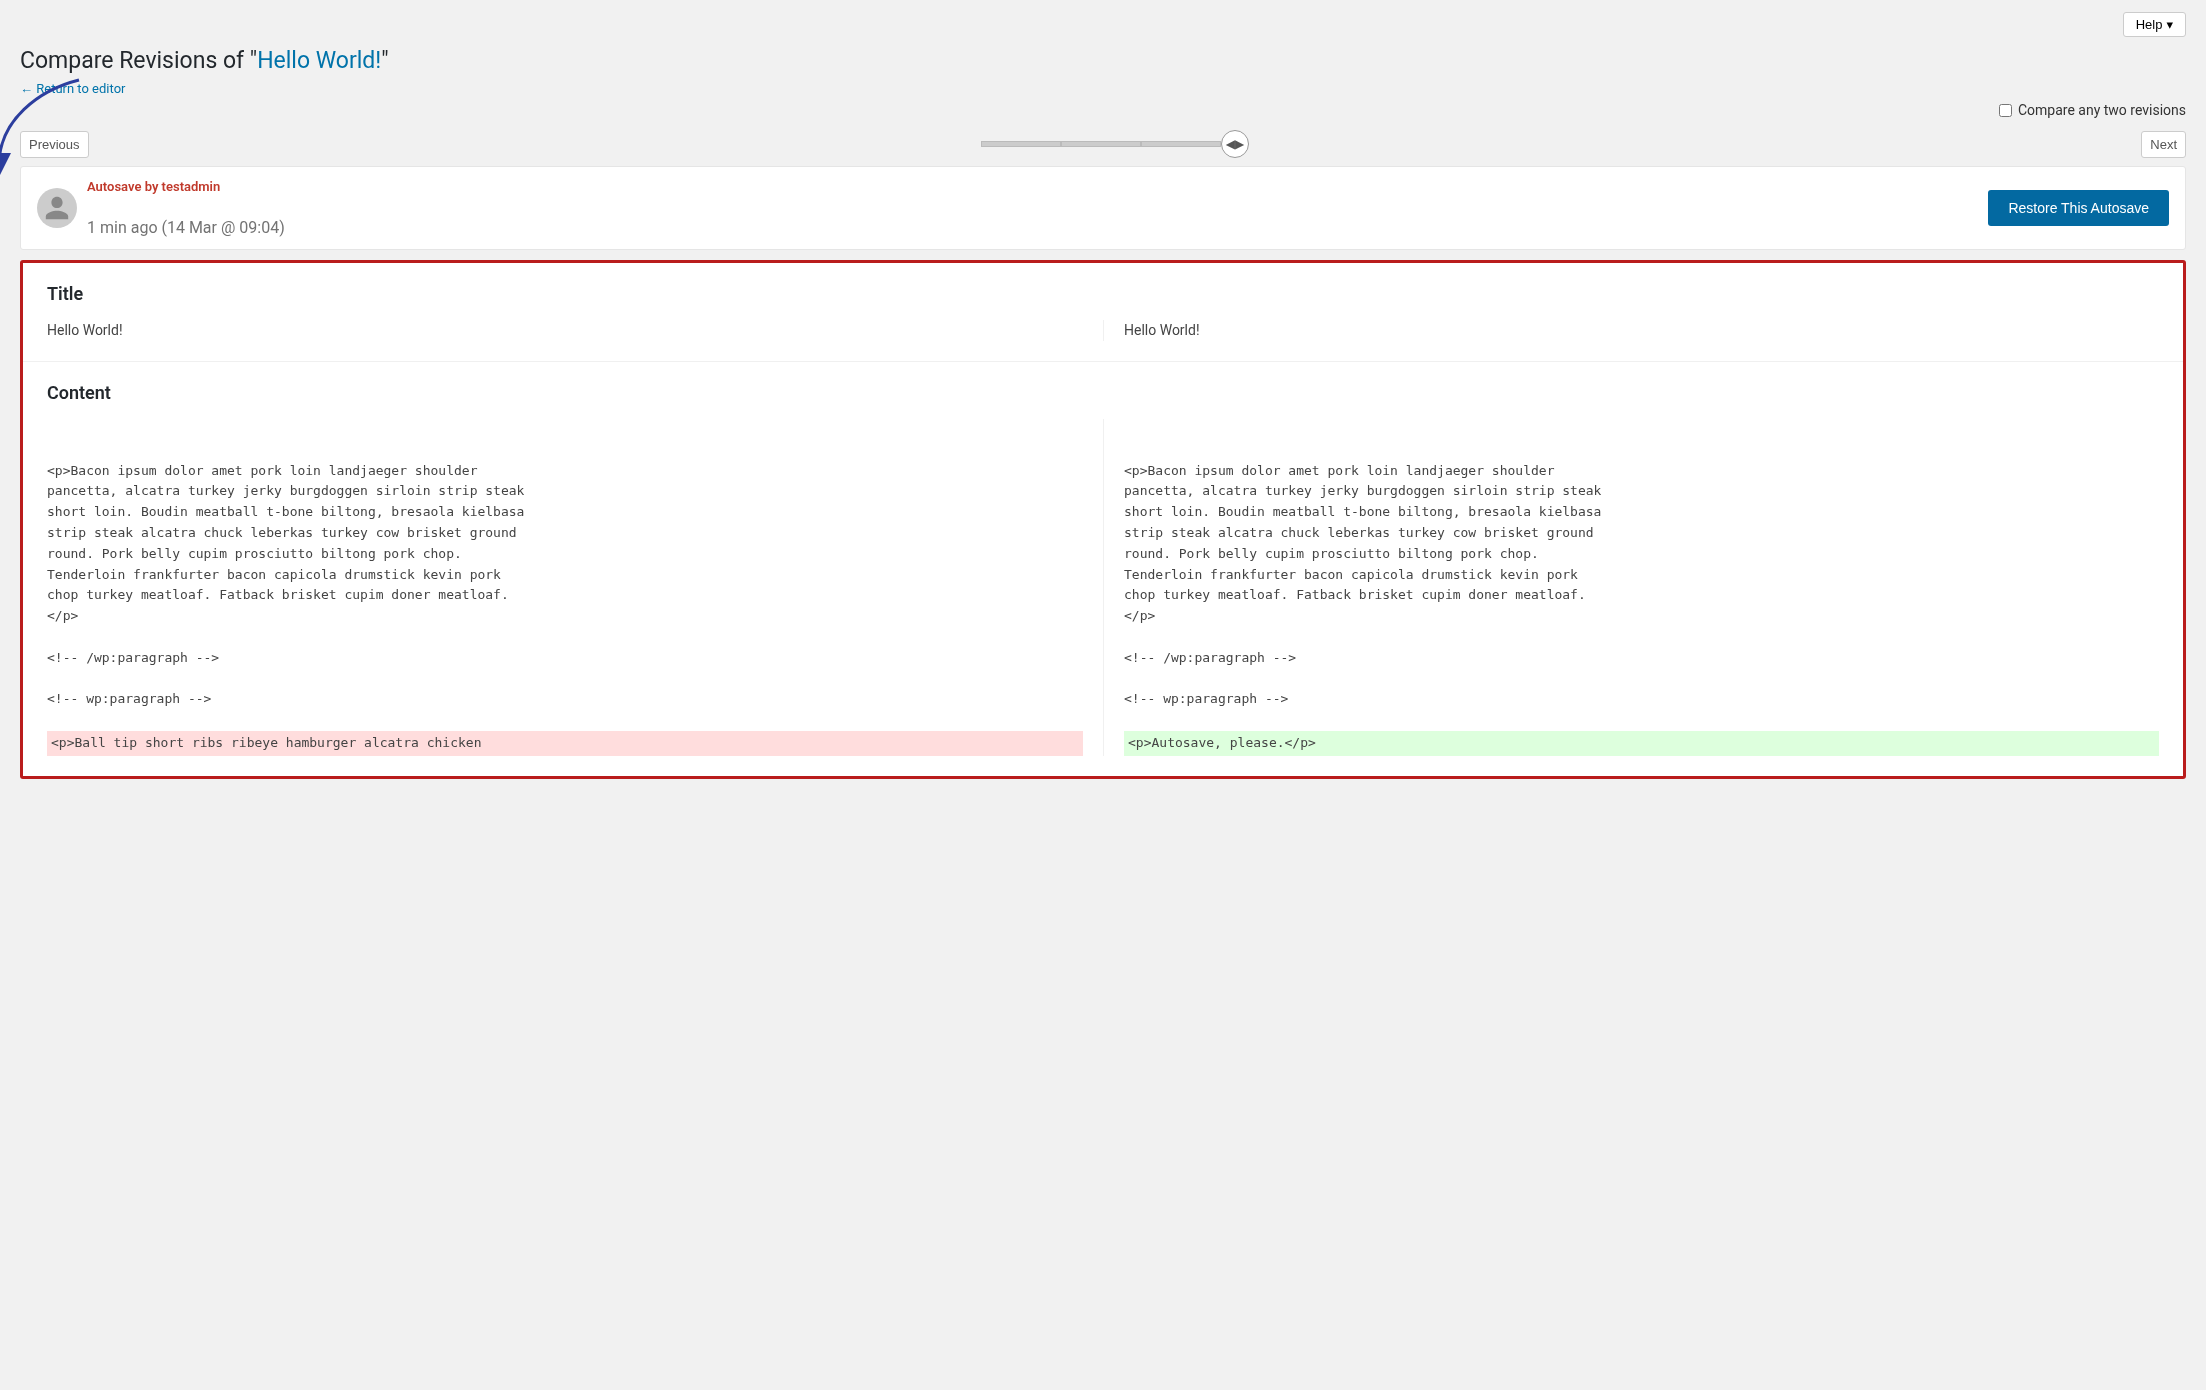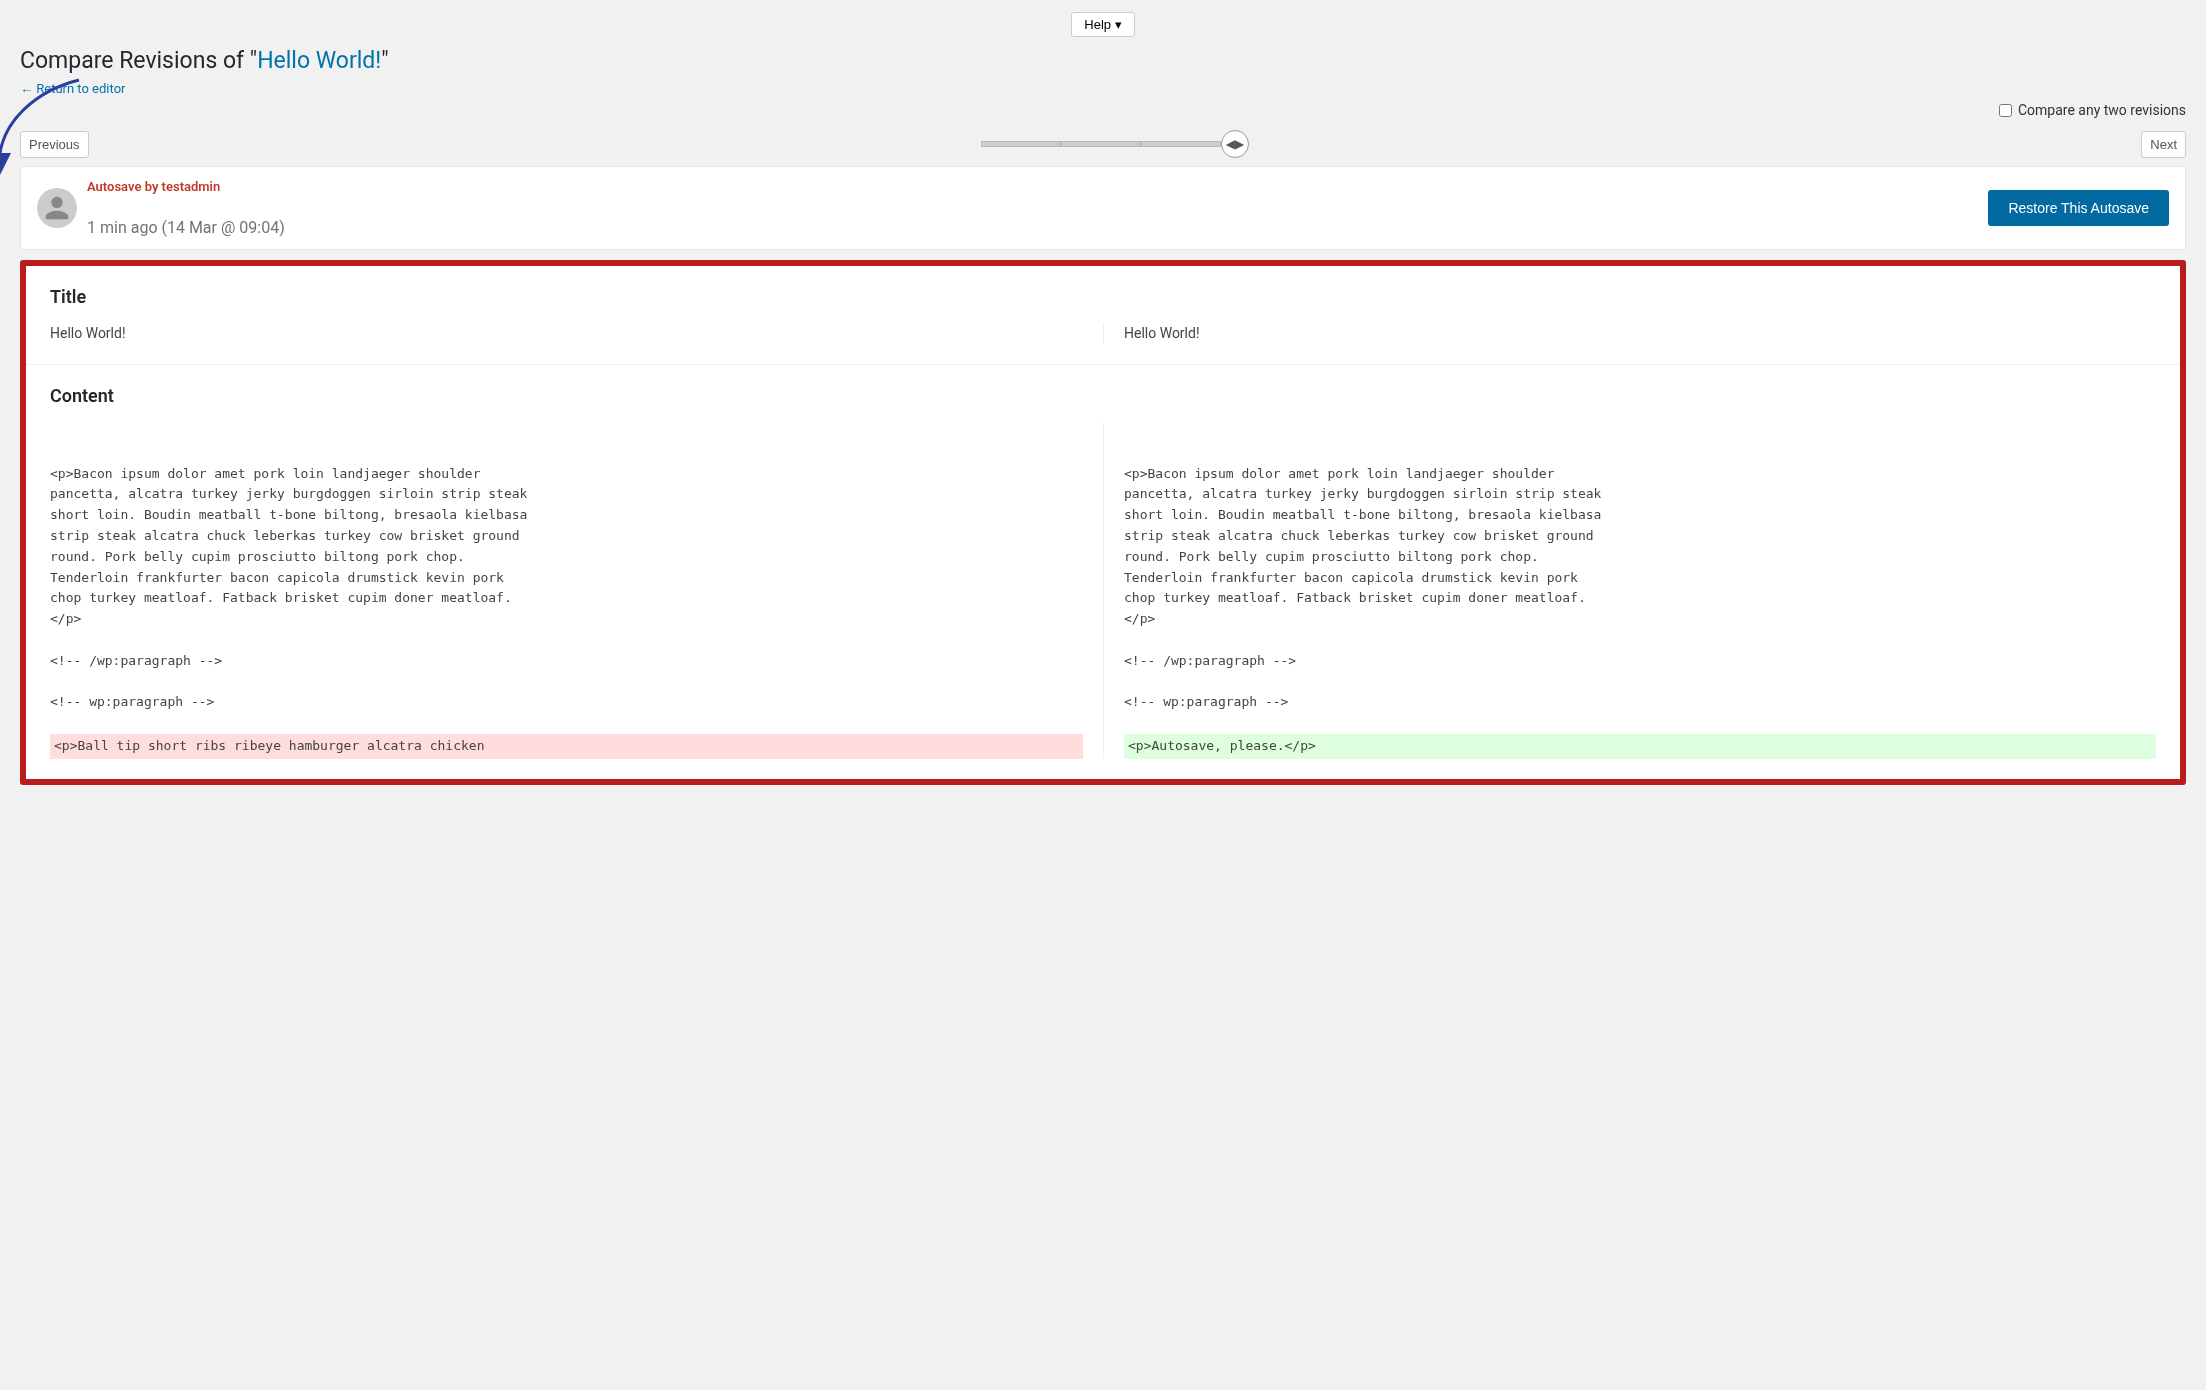--- a/index.html
+++ b/index.html
@@ -7,21 +7,21 @@
       font-family: -apple-system, BlinkMacSystemFont, "Segoe UI", Roboto, sans-serif;
       background: #f1f1f1;
       color: #333;
       font-size: 14px;
     }
 
     .top-bar {
       background: #f1f1f1;
       padding: 12px 20px 0 20px;
       display: flex;
-      justify-content: center;
+      justify-content: flex-end;
       align-items: center;
     }
 
     .help-btn {
       background: #fff;
       border: 1px solid #ccc;
       padding: 4px 12px;
       border-radius: 3px;
       cursor: pointer;
       font-size: 13px;
@@ -176,21 +176,21 @@
       padding: 10px 20px;
       border-radius: 3px;
       cursor: pointer;
       font-size: 14px;
       font-weight: 500;
     }
 
     .diff-container {
       background: #fff;
       margin: 0 20px 20px 20px;
-      border: 6px solid #b91c1c;
+      border: 3px solid #b91c1c;
       border-radius: 3px;
       overflow: hidden;
     }
 
     .diff-section {
       padding: 20px 24px;
       border-bottom: 1px solid #f0f0f0;
     }
 
     .diff-section:last-child {

